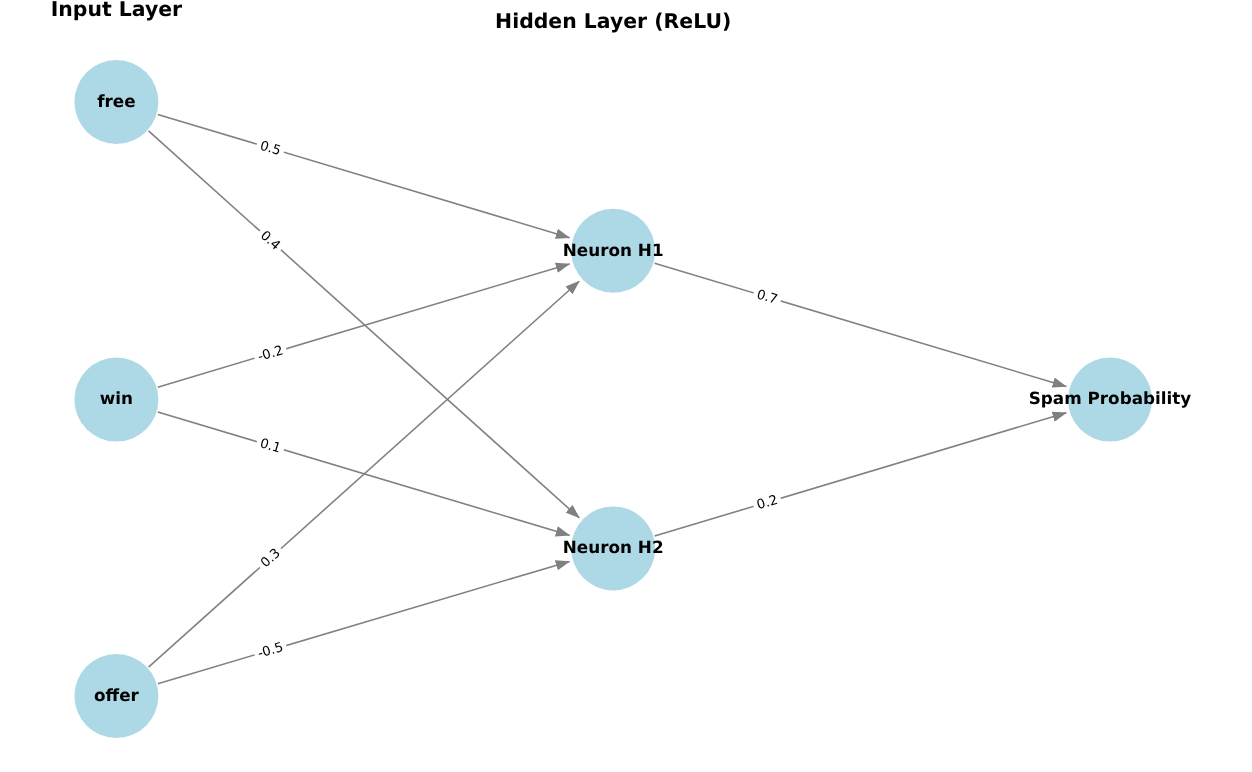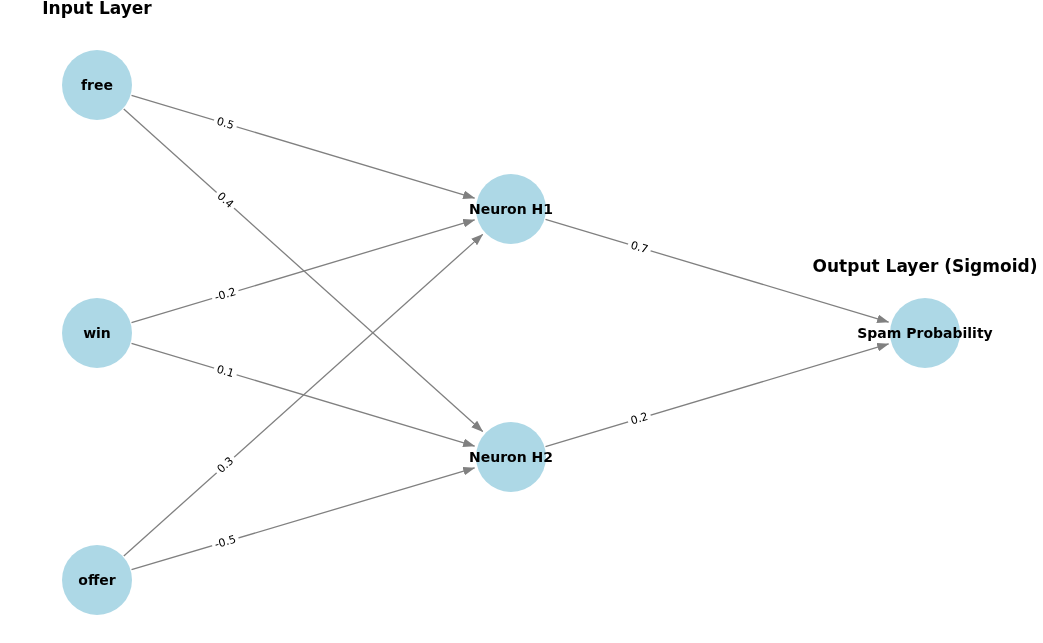--- a/index.html
+++ b/index.html
@@ -110,14 +110,14 @@
           <text x="0" y="0" class="edge-label">0.7</text>
         </g>
         <g transform="translate(639.34,418.56) rotate(-16.67)">
           <rect x="-11.75" y="-8" width="23.5" height="16" fill="#ffffff"></rect>
           <text x="0" y="0" class="edge-label">0.2</text>
         </g>
       </g>
   </svg>
 
   <div class="layer-title" id="layer-title-0" style="left: 97px; top: 8px;">Input Layer</div>
-  <div class="layer-title" id="layer-title-2" style="left: 925px; top: 266px;">Output Layer (Sigmoid)</div>
+  <div class="layer-title" id="layer-title-1" style="left: 511px; top: 18px;">Hidden Layer (ReLU)</div>
 </div>
 
 </body></html>

